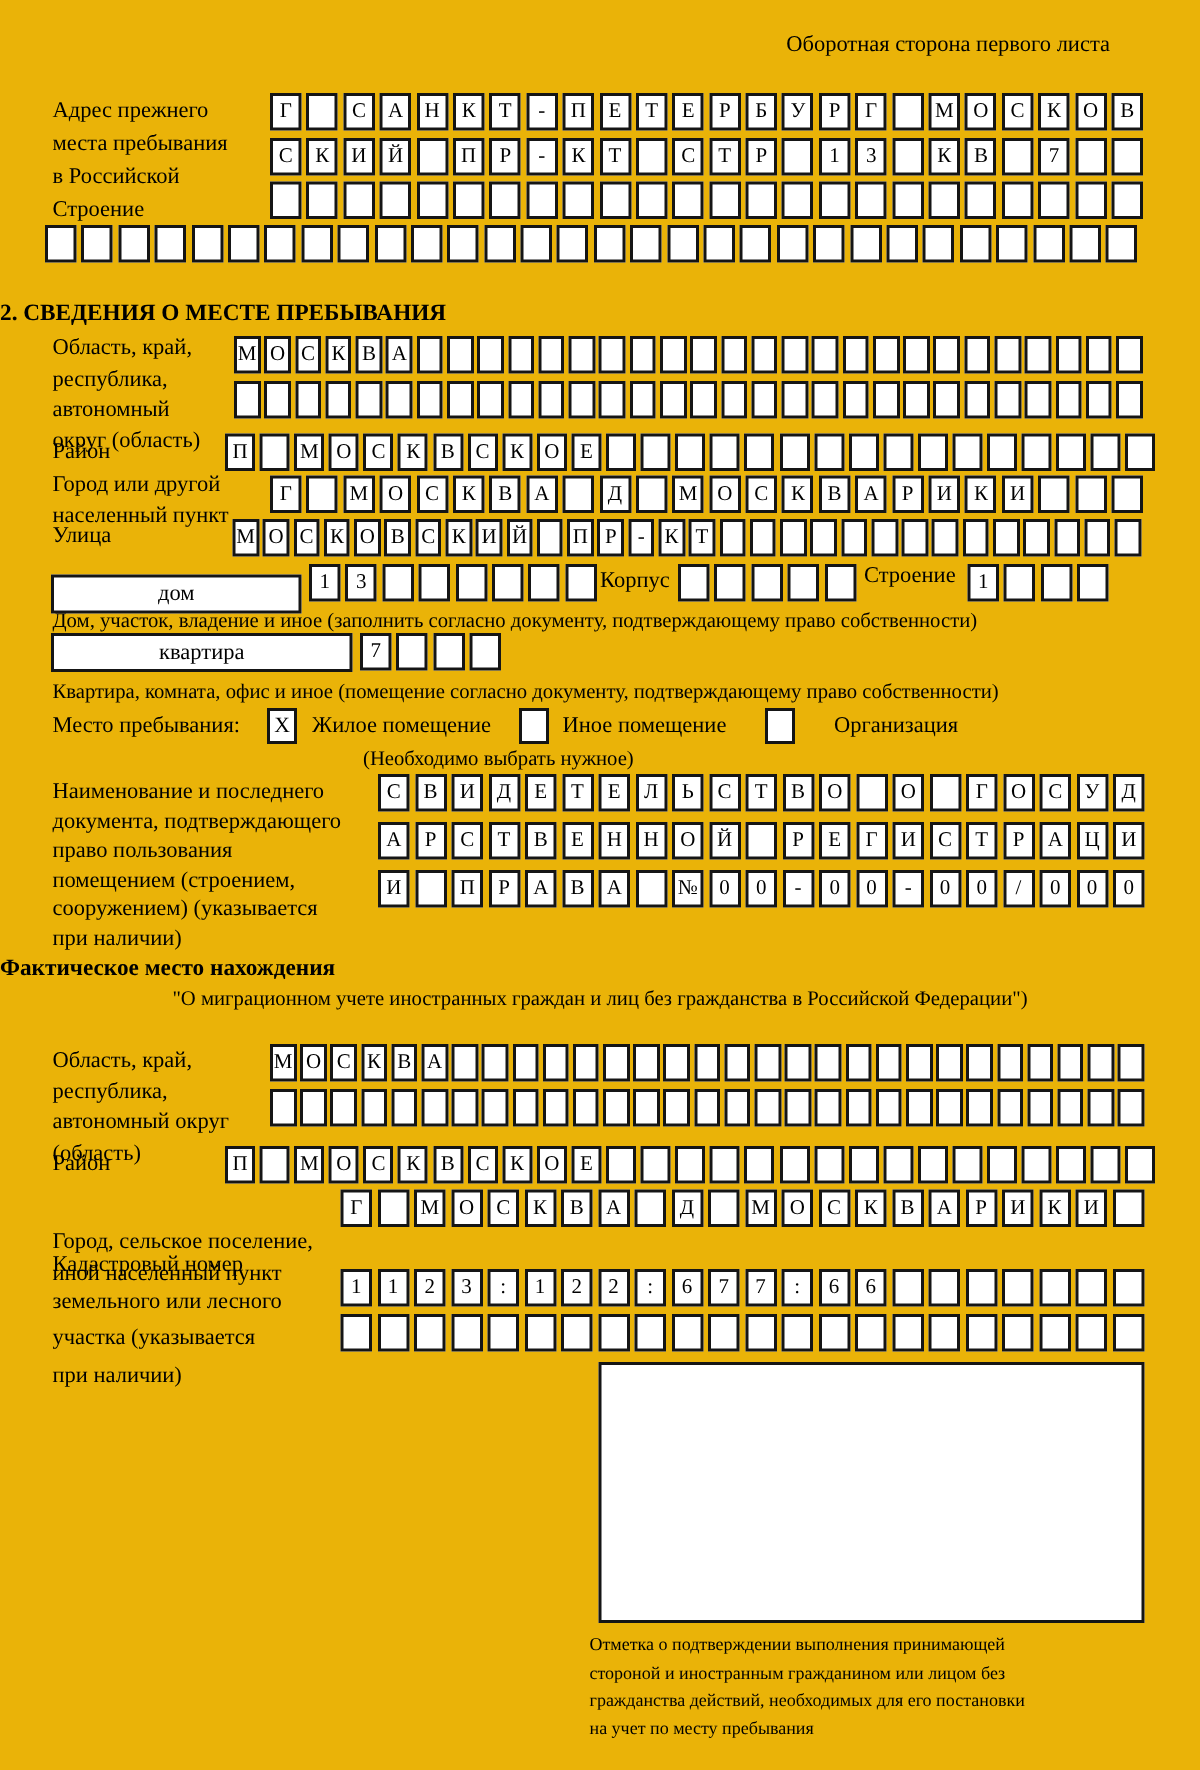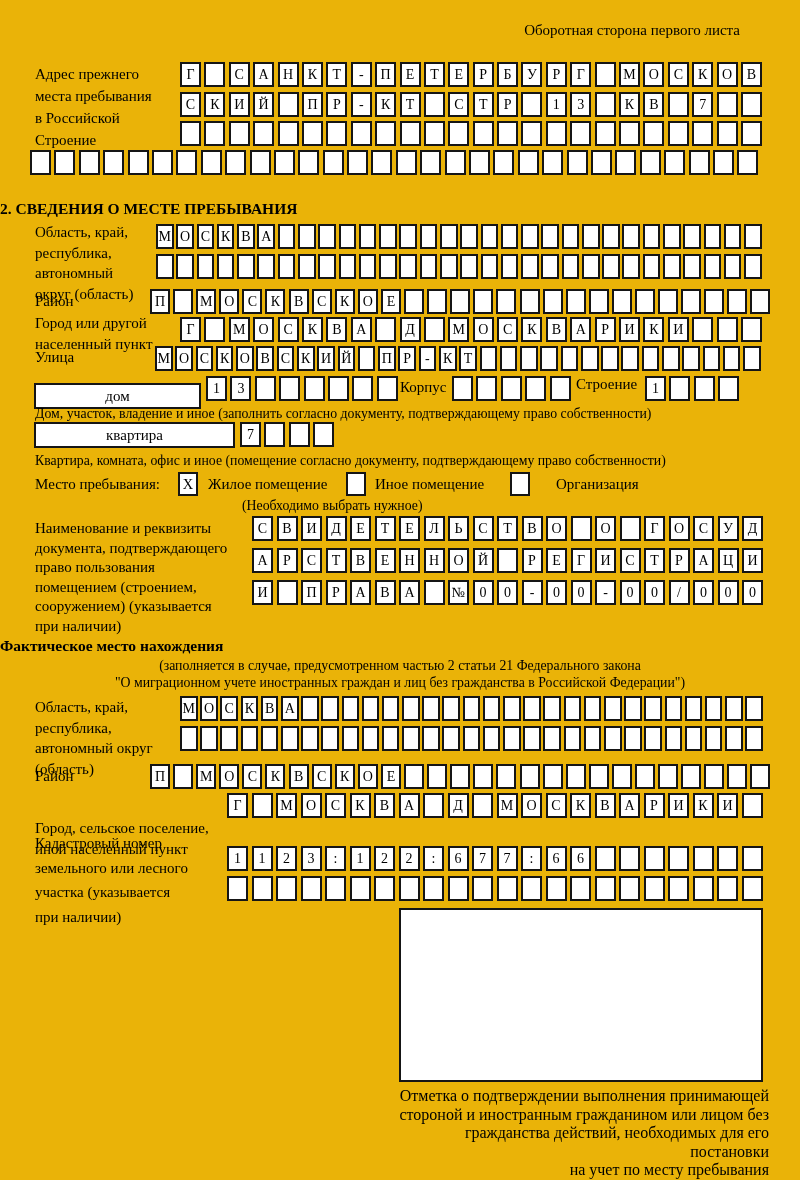--- a/index.html
+++ b/index.html
@@ -21,22 +21,22 @@
   .note{position:absolute;left:0;width:800px;text-align:center;font-size:13.5px;}
   .lnote{position:absolute;left:35px;font-size:13.8px;white-space:nowrap;}
   .h-center{position:absolute;left:0;width:800px;font-weight:bold;font-size:15.5px;}
   .wbox{position:absolute;box-sizing:border-box;border:2px solid #151515;height:26px;
         display:flex;align-items:center;justify-content:center;font-size:15px;background:#fff;}
   .cb{position:absolute;box-sizing:border-box;border:2px solid #151515;width:20px;height:24px;
       display:flex;align-items:center;justify-content:center;font-size:14.5px;background:#fff;}
   .ilbl{position:absolute;font-size:15px;white-space:nowrap;}
   .bigbox{position:absolute;left:399px;top:908px;width:364px;height:174px;
           border:2px solid #151515;box-sizing:border-box;background:#fff;}
-  .caption{position:absolute;left:393px;top:1087px;width:376px;text-align:right;
-           font-size:16px;line-height:18.5px;}
+  .caption{position:absolute;left:393px;top:1087px;width:376px;text-align:left;
+           font-size:12px;line-height:18.5px;}
   .hdr{position:absolute;top:22px;right:60px;font-size:15px;}
   .lh205 div{line-height:20.5px}
   .lh22 div{line-height:22px}
   .lh195 div{line-height:19.5px}
   .lh245 div{line-height:24.5px}
   .lh165 div{line-height:16.5px}
 </style>
 </head>
 <body>
 
@@ -370,21 +370,21 @@
   <div class="ilbl" style="left:35px;top:476px;">Место пребывания:</div>
   <div class="cb" style="left:178px;top:472px;">X</div>
   <div class="ilbl" style="left:208px;top:476px;">Жилое помещение</div>
   <div class="cb" style="left:346px;top:472px;"></div>
   <div class="ilbl" style="left:375px;top:476px;">Иное помещение</div>
   <div class="cb" style="left:510px;top:472px;"></div>
   <div class="ilbl" style="left:556px;top:476px;">Организация</div>
   <div class="lnote" style="left:242px;top:498px;">(Необходимо выбрать нужное)</div>
 
   <div class="lbl lh195" style="top:519px;">
-      <div>Наименование и реквизиты</div>
+      <div>Наименование и последнего</div>
       <div>документа, подтверждающего</div>
       <div>право пользования</div>
       <div>помещением (строением,</div>
       <div>сооружением) (указывается</div>
       <div>при наличии)</div>
     </div>
   <div class="boxrow r21" style="left:252px;top:516px;">
       <span class="cell">С</span>
       <span class="cell">В</span>
       <span class="cell">И</span>
@@ -449,21 +449,20 @@
       <span class="cell">0</span>
       <span class="cell">0</span>
       <span class="cell">/</span>
       <span class="cell">0</span>
       <span class="cell">0</span>
       <span class="cell">0</span>
     </div>
 
   <div class="h-center" style="top:637px;">Фактическое место нахождения</div>
   <div class="note lh165" style="top:658px;font-size:13.8px;">
-      <div>(заполняется в случае, предусмотренном частью 2 статьи 21 Федерального закона</div>
       <div>"О миграционном учете иностранных граждан и лиц без гражданства в Российской Федерации")</div>
     </div>
 
   <div class="lbl lh205" style="top:697px;">
       <div>Область, край,</div>
       <div>республика,</div>
       <div>автономный округ</div>
       <div>(область)</div>
     </div>
   <div class="boxrow r29" style="left:180px;top:696px;">

